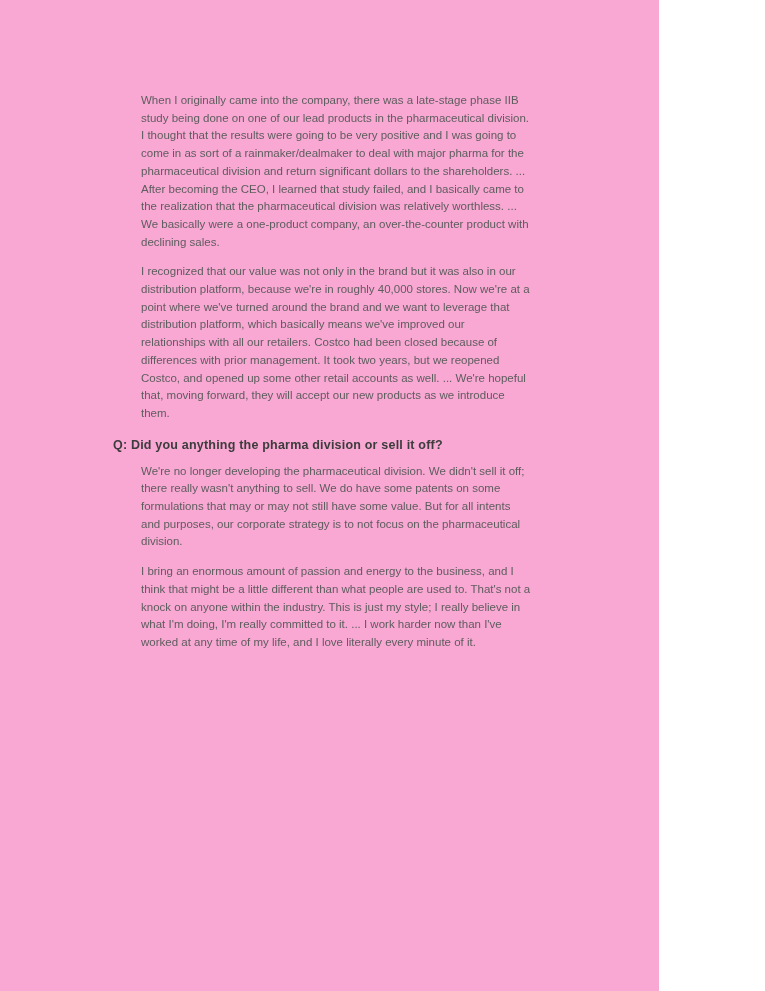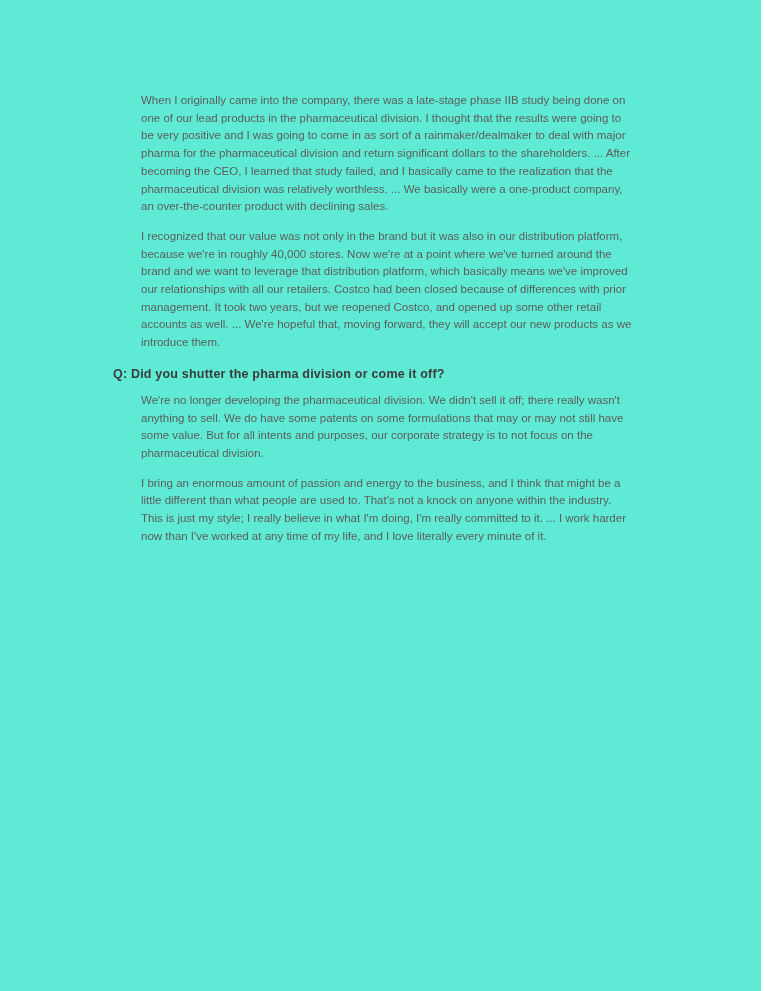--- a/index.html
+++ b/index.html
@@ -9,24 +9,24 @@
   }
   body {
     width: 765px;
     height: 991px;
     overflow: hidden;
     font-family: "Liberation Sans", sans-serif;
     -webkit-font-smoothing: antialiased;
   }
   .doc-page {
     box-sizing: border-box;
-    width: 761px;
+    width: 659px;
     height: 991px;
     padding: 92px 128px 8px 113px;
-    background: #5eead4;
+    background: #f9a8d4;
   }
   .answer {
     margin: 0 0 12px 28px;
     font-size: 11.5px;
     line-height: 17.7px;
     color: #5d5d5d;
     text-align: left;
   }
   .question {
     margin: 10px 0 8px 0;
@@ -38,19 +38,19 @@
   }
 </style>
 </head>
 <body>
 
 <div class="doc-page">
   <div class="answer">When I originally came into the company, there was a late-stage phase IIB study being done on one of our lead products in the pharmaceutical division. I thought that the results were going to be very positive and I was going to come in as sort of a rainmaker/dealmaker to deal with major pharma for the pharmaceutical division and return significant dollars to the shareholders. ... After becoming the CEO, I learned that study failed, and I basically came to the realization that the pharmaceutical division was relatively worthless. ... We basically were a one-product company, an over-the-counter product with declining sales.</div>
 
   <div class="answer">I recognized that our value was not only in the brand but it was also in our distribution platform, because we're in roughly 40,000 stores. Now we're at a point where we've turned around the brand and we want to leverage that distribution platform, which basically means we've improved our relationships with all our retailers. Costco had been closed because of differences with prior management. It took two years, but we reopened Costco, and opened up some other retail accounts as well. ... We're hopeful that, moving forward, they will accept our new products as we introduce them.</div>
 
-  <div class="question">Q: Did you shutter the pharma division or come it off?</div>
+  <div class="question">Q: Did you anything the pharma division or sell it off?</div>
 
   <div class="answer">We're no longer developing the pharmaceutical division. We didn't sell it off; there really wasn't anything to sell. We do have some patents on some formulations that may or may not still have some value. But for all intents and purposes, our corporate strategy is to not focus on the pharmaceutical division.</div>
 
 
   <div class="answer">I bring an enormous amount of passion and energy to the business, and I think that might be a little different than what people are used to. That's not a knock on anyone within the industry. This is just my style; I really believe in what I'm doing, I'm really committed to it. ... I work harder now than I've worked at any time of my life, and I love literally every minute of it.</div>
 </div>
 
 </body></html>

